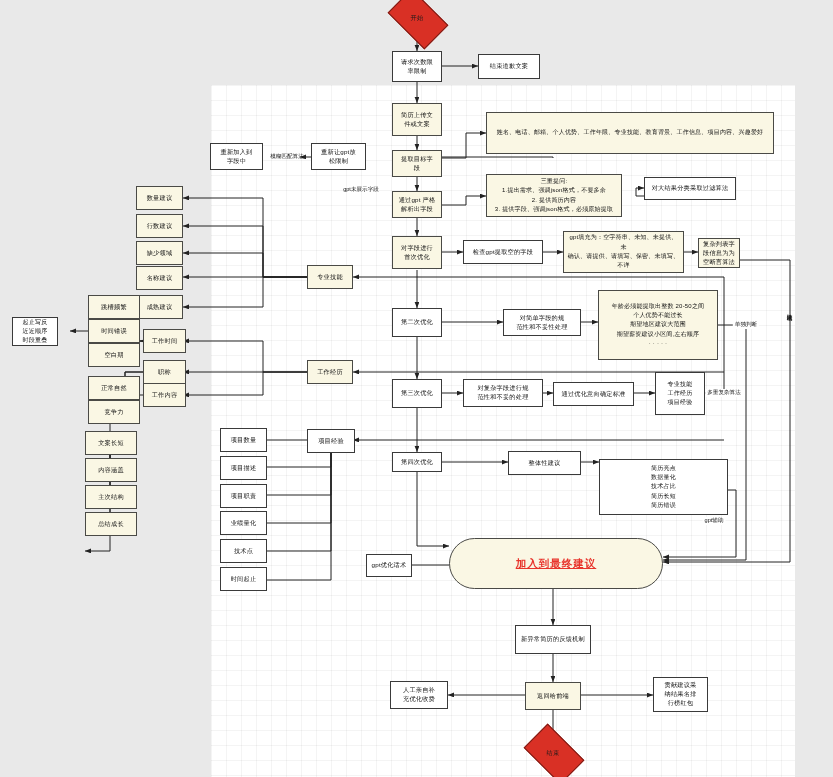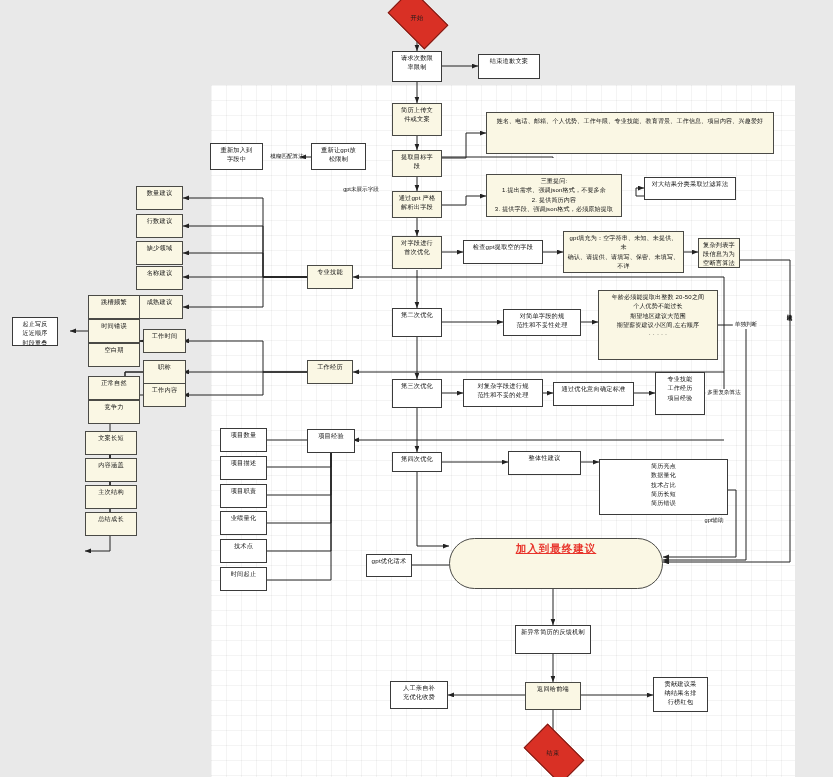--- a/index.html
+++ b/index.html
@@ -17,21 +17,21 @@
     background-color:#ffffff;
     background-image:
       linear-gradient(to right, rgba(0,0,0,0.045) 1px, transparent 1px),
       linear-gradient(to bottom, rgba(0,0,0,0.045) 1px, transparent 1px);
     background-size:15px 15px;
   }
   svg#edges{position:absolute;left:0;top:0;width:833px;height:777px;}
   .node{
     position:absolute;
     box-sizing:border-box;
-    display:flex;align-items:flex-start;justify-content:center;
+    display:flex;align-items:center;justify-content:center;
     text-align:center;
     border:1px solid #3a3a3a;
     color:#111;
     font-size:6.2px;
     line-height:1.45;
     letter-spacing:.2px;
     padding:2px 3px;
     white-space:pre-line;
   }
   .beige{background:#faf7e4;border-color:#4a4a46;}

